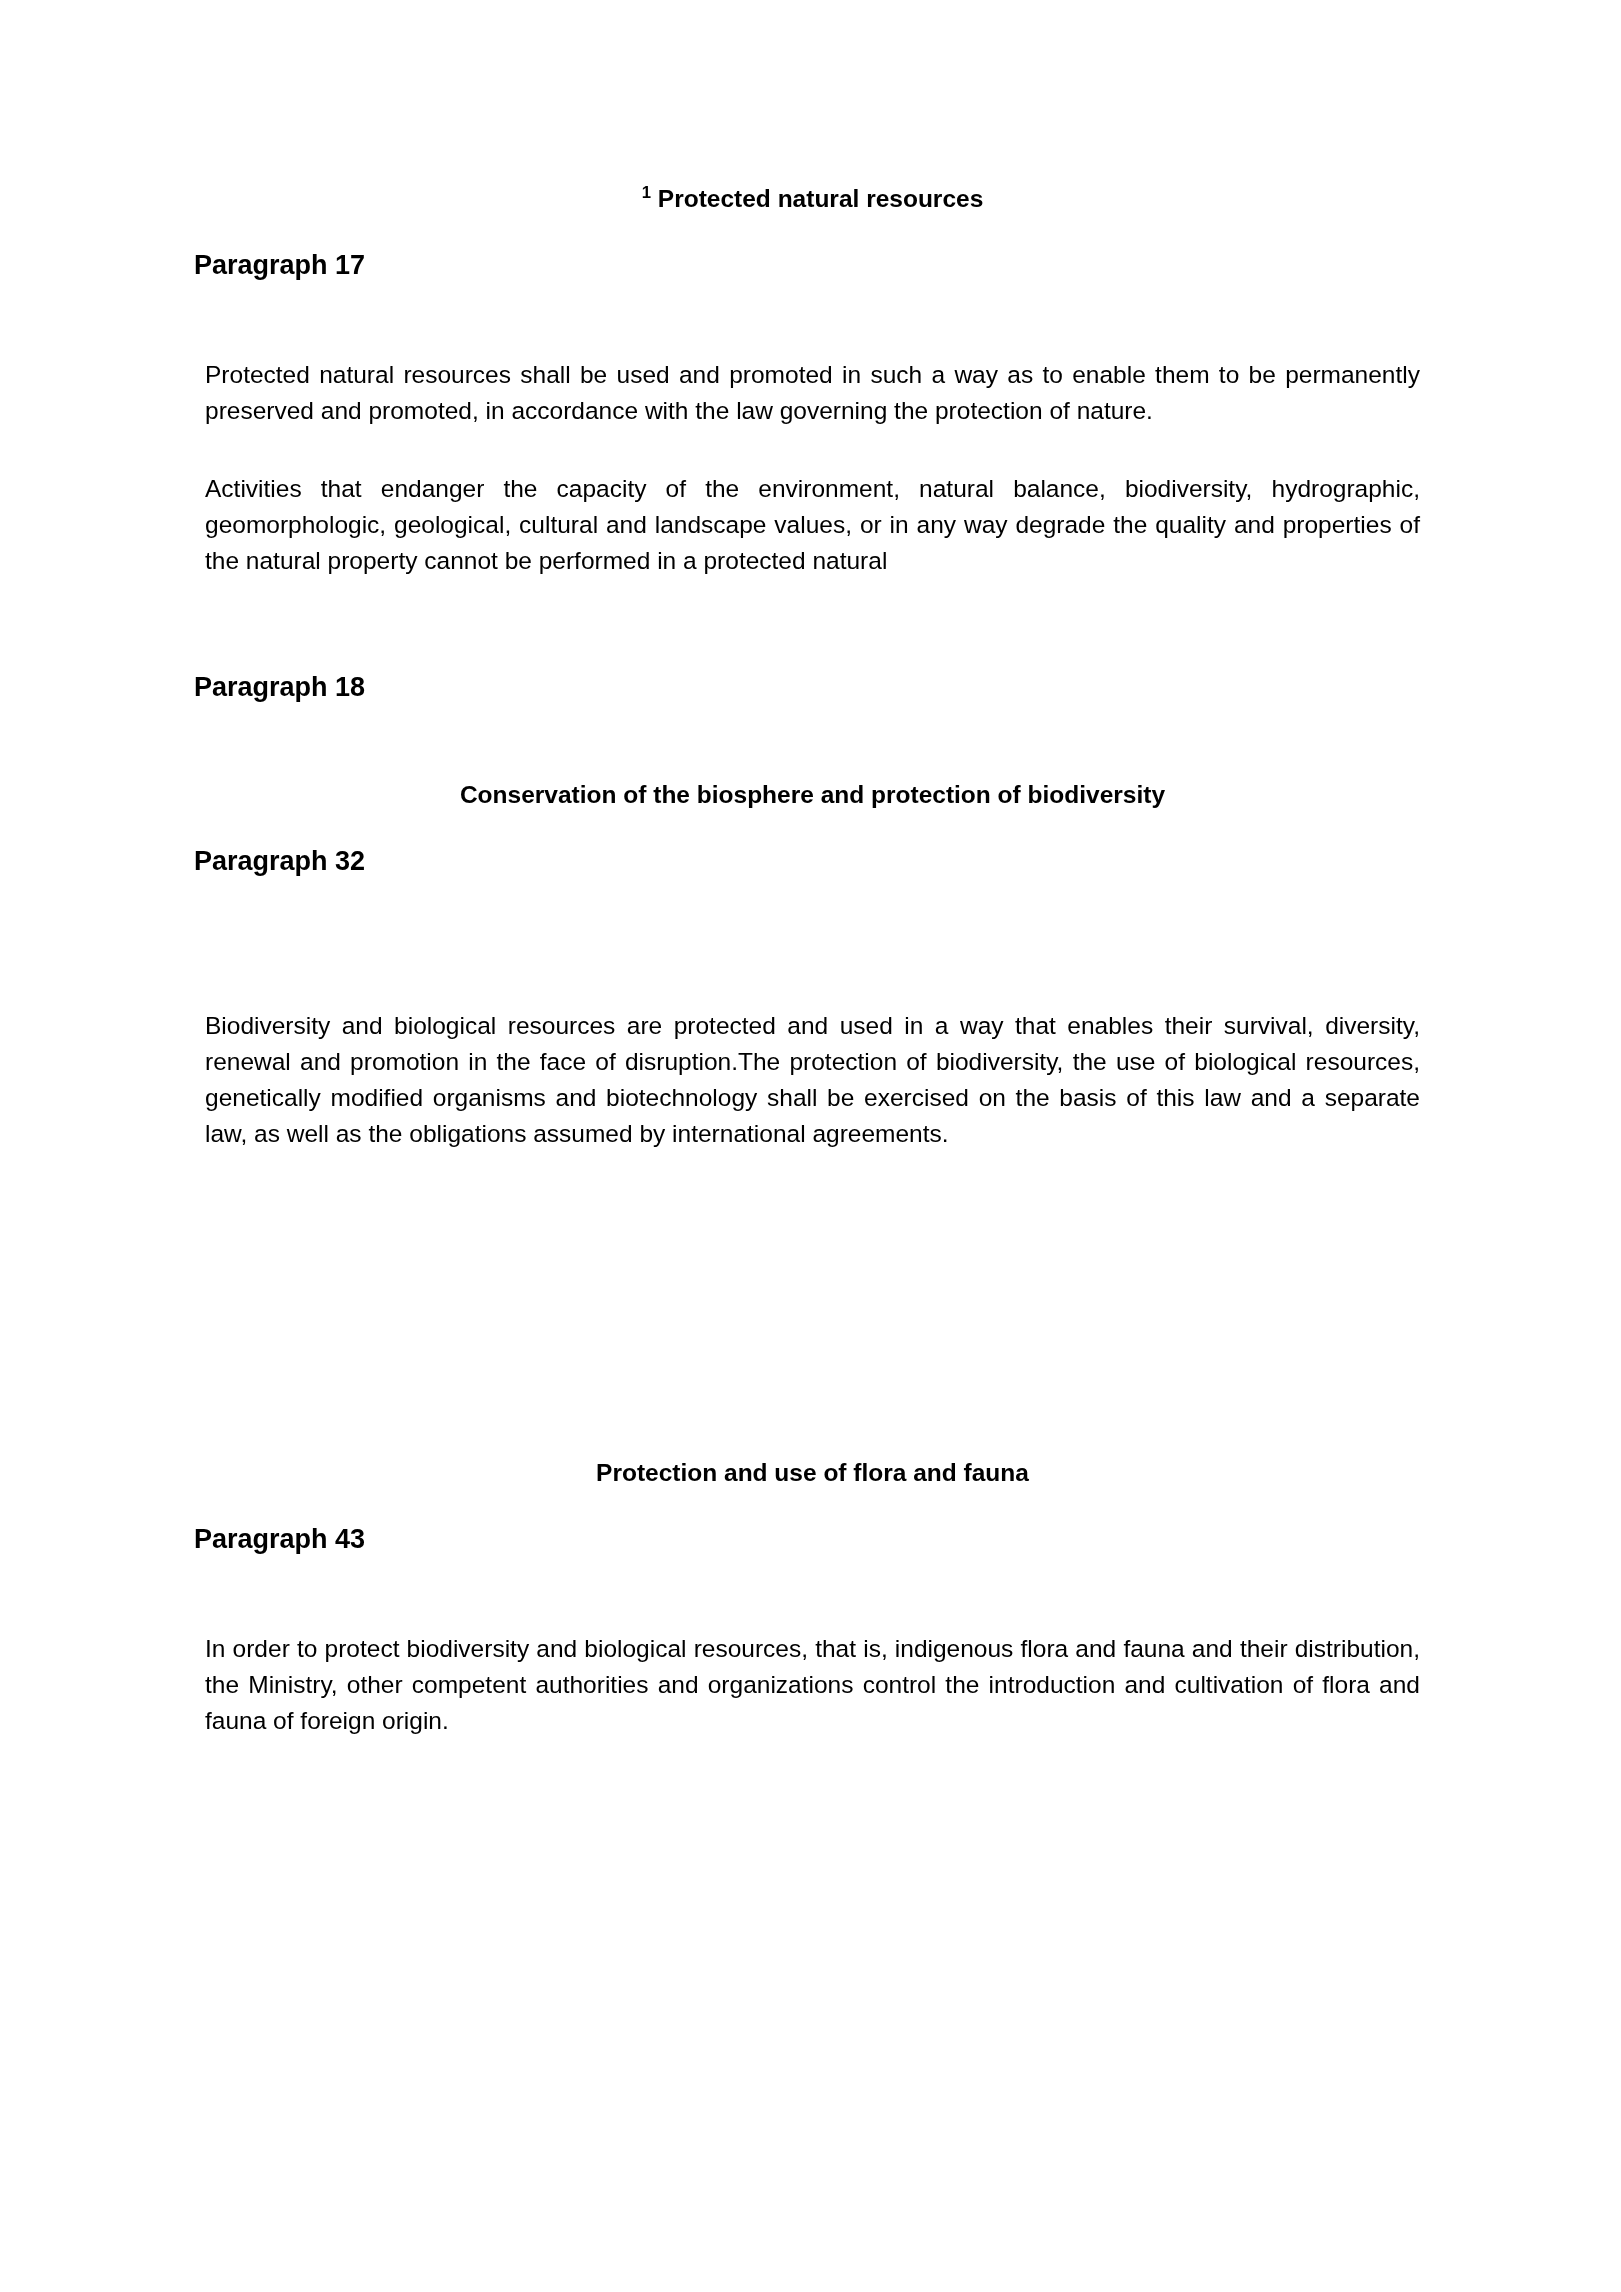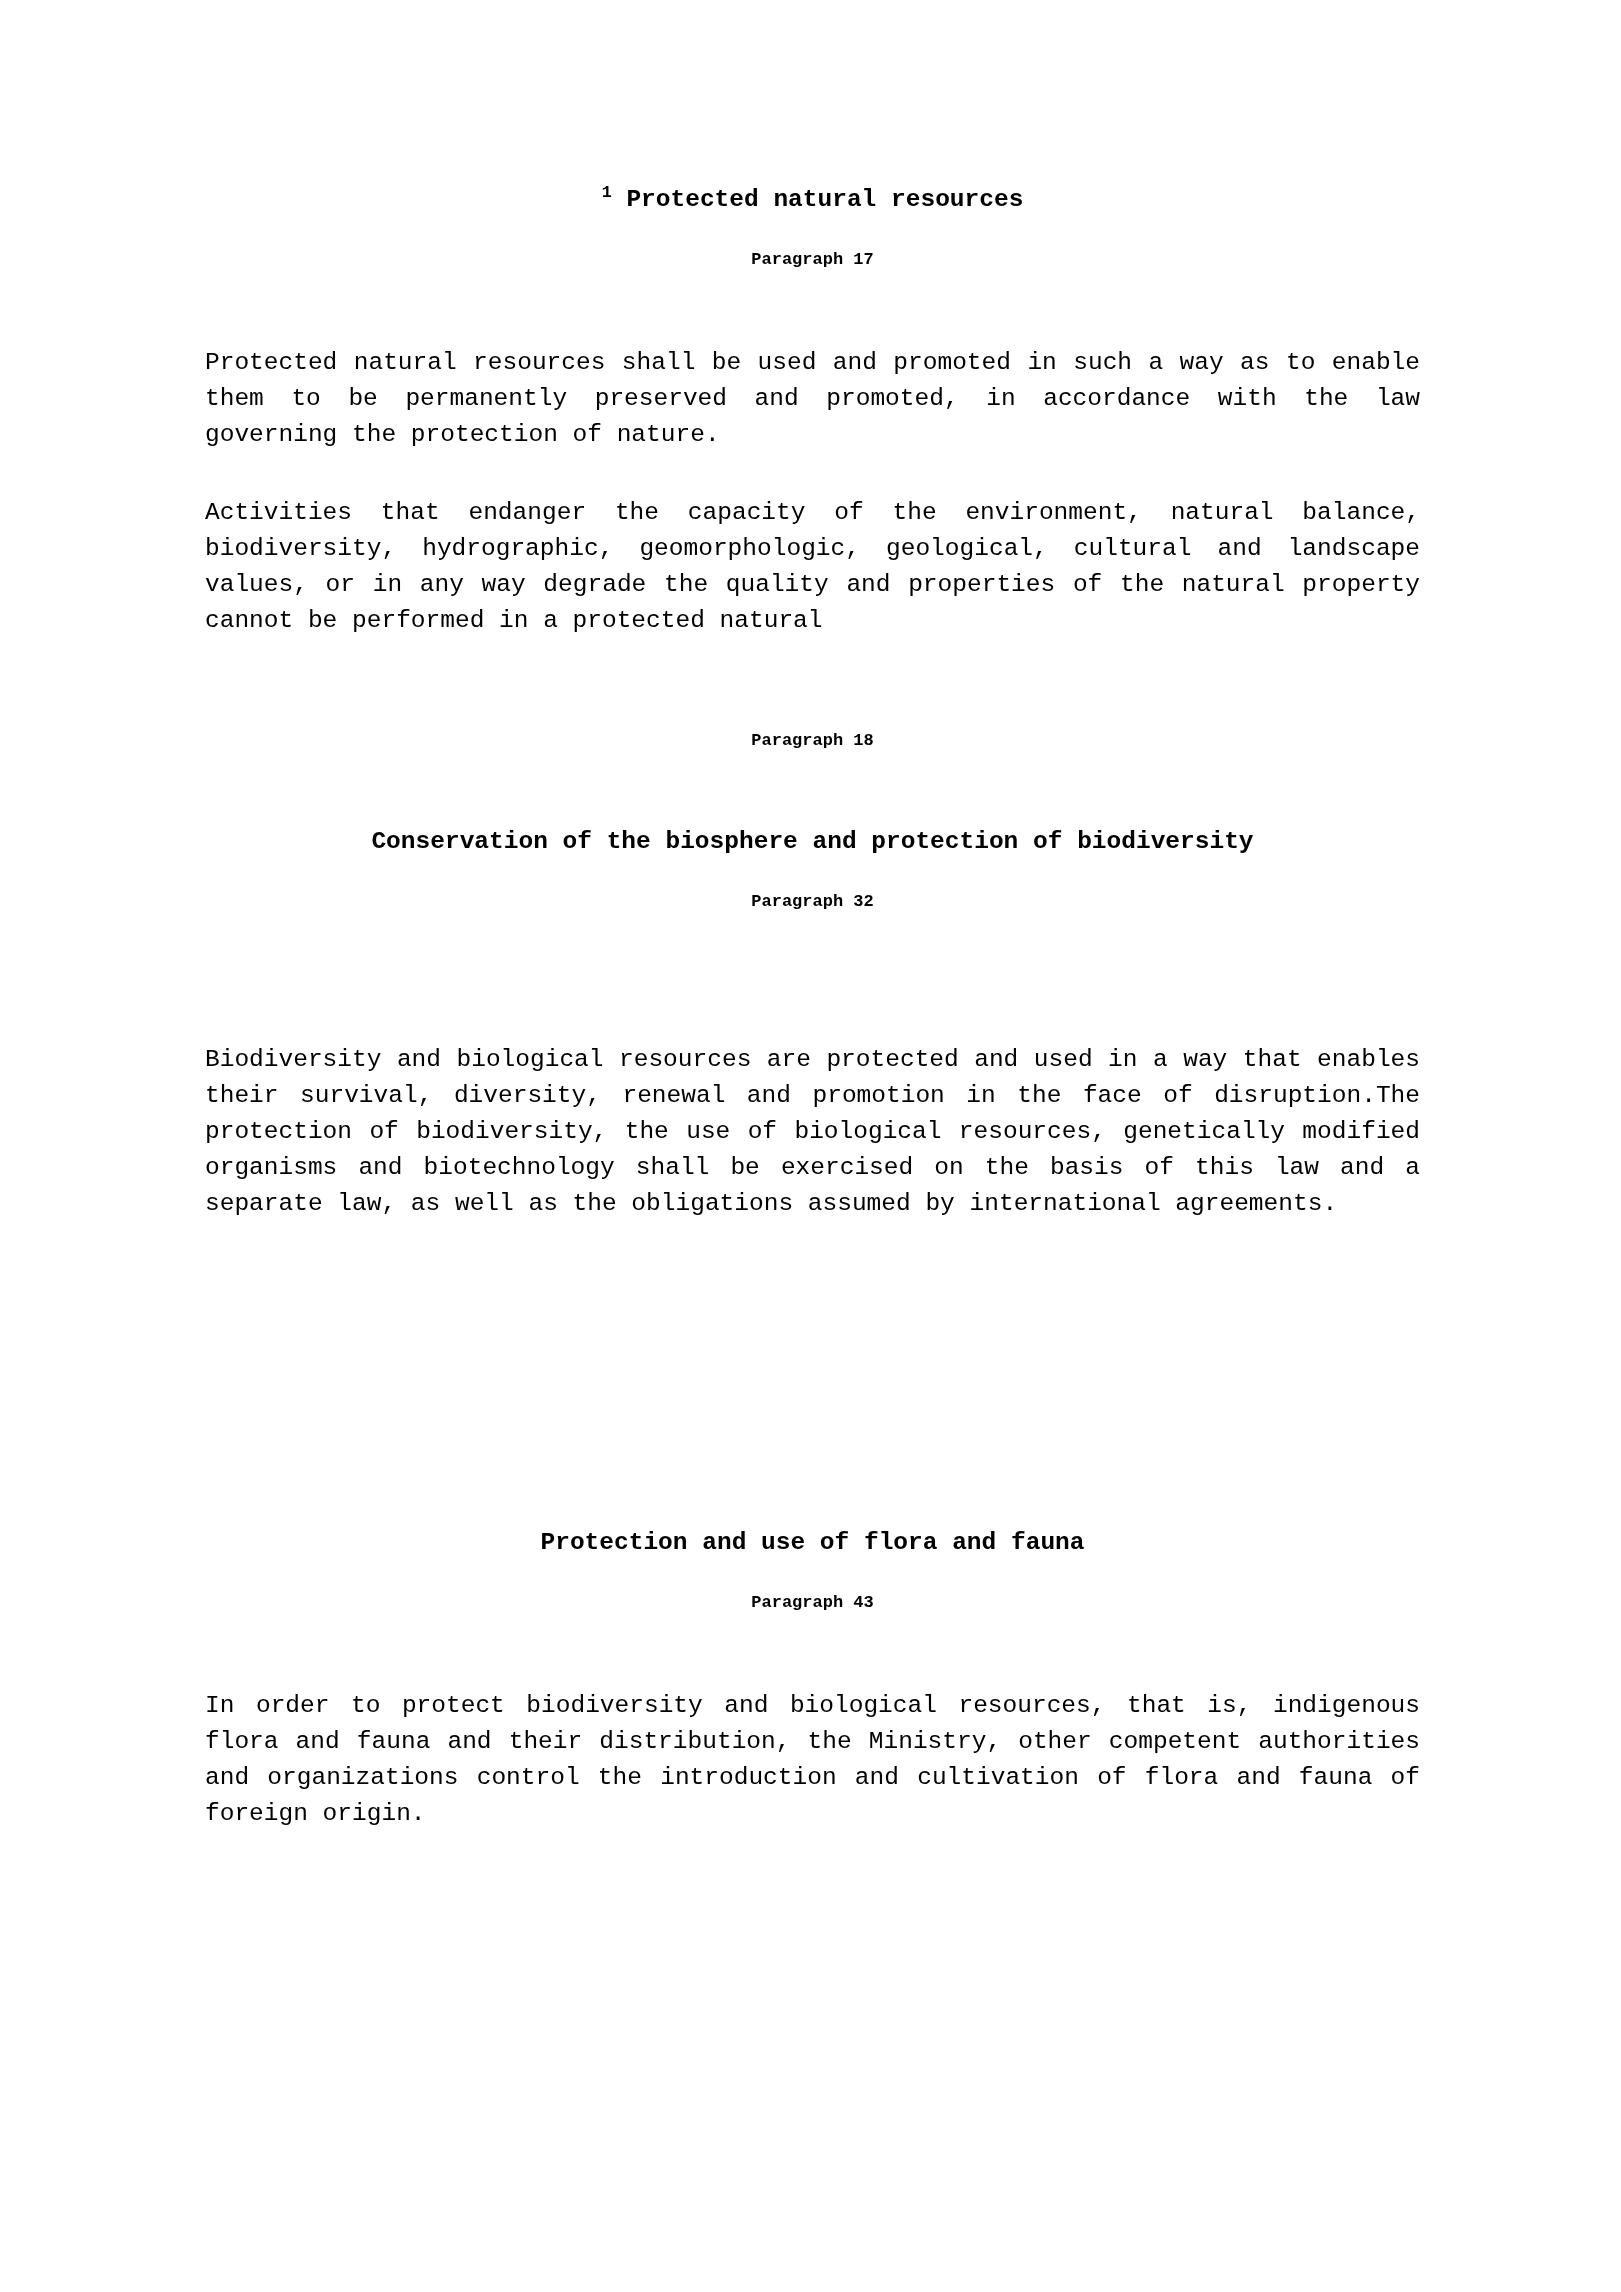--- a/index.html
+++ b/index.html
@@ -12,44 +12,42 @@
     color: #000000;
   }
   .page {
     width: 1621px;
     height: 2293px;
     box-sizing: border-box;
     position: relative;
     background: #ffffff;
     margin: 0 auto;
     overflow: hidden;
-    font-family: Liberation Mono, monospace;
   }
   .content {
     position: absolute;
     left: 194px;
     top: 182px;
     width: 1237px;
   }
   .heading {
     text-align: center;
     font-weight: bold;
     font-size: 24.5px;
     line-height: 1.3;
     margin: 0;
   }
   .sup {
     font-size: 16.7px;
     vertical-align: super;
     font-weight: bold;
   }
   .para-label {
-    text-align: center;
     font-weight: bold;
-    font-size: 17px;
+    font-size: 27px;
     line-height: 1.3;
     margin: 0;
   }
   p.body-text {
     text-align: justify;
     font-size: 24.5px;
     line-height: 1.47;
     margin: 11px;
   }
   .sp-20 { height: 19.6px; }

